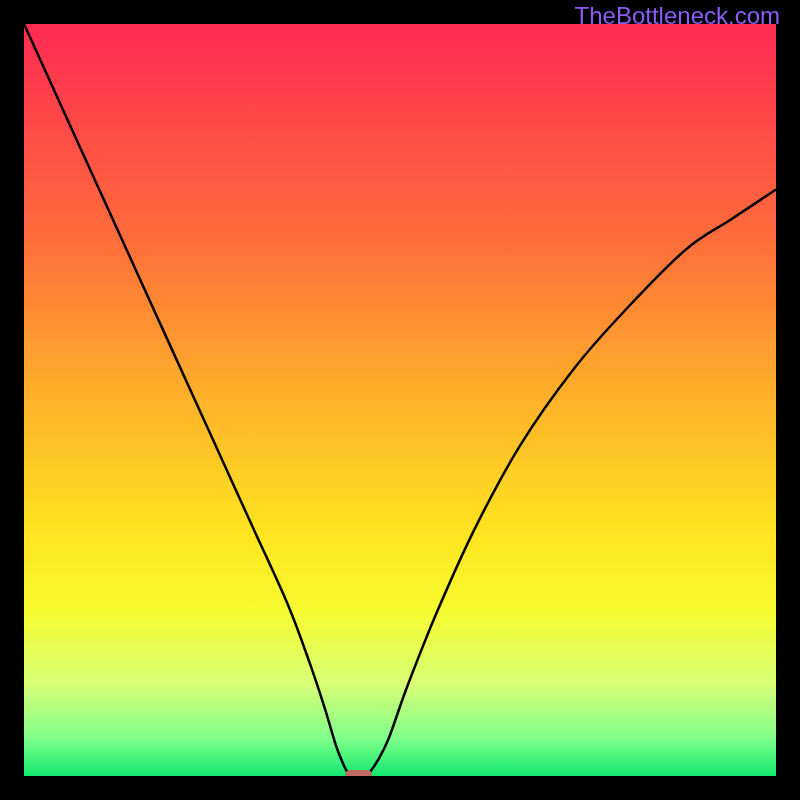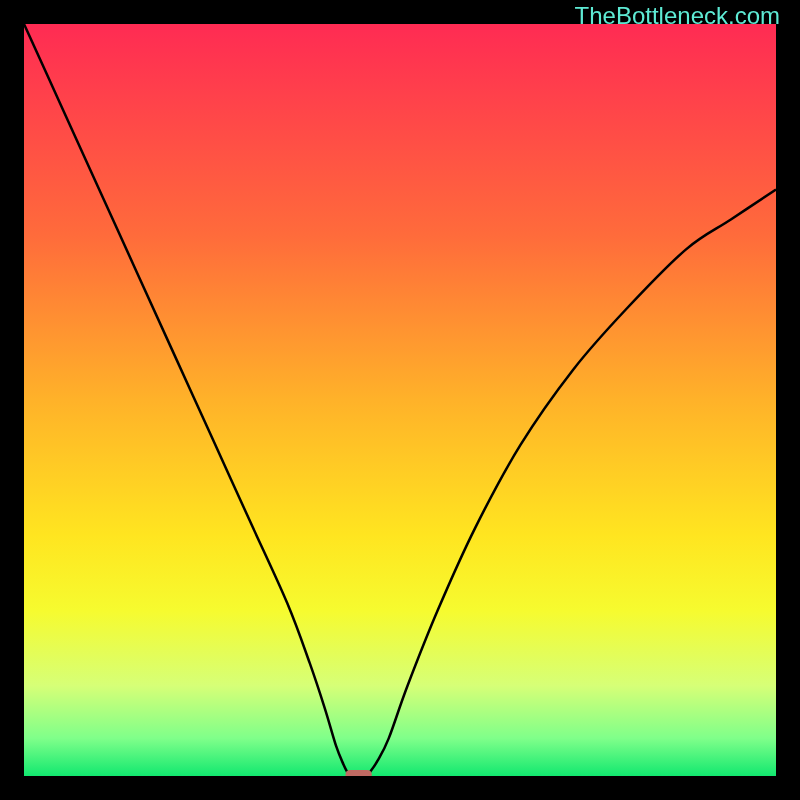--- a/index.html
+++ b/index.html
@@ -8,21 +8,21 @@
     width: 800px;
     height: 800px;
     background: #000;
     position: relative;
     font-family: Arial, sans-serif;
   }
   .watermark {
     position: absolute;
     top: 2px;
     right: 20px;
-    color: #5eead4;
+    color: #8b5cf6;
     font-size: 24px;
     font-weight: 500;
     z-index: 10;
   }
   .plot-area {
     position: absolute;
     background: #000;
   }
   svg {
     display: block;

